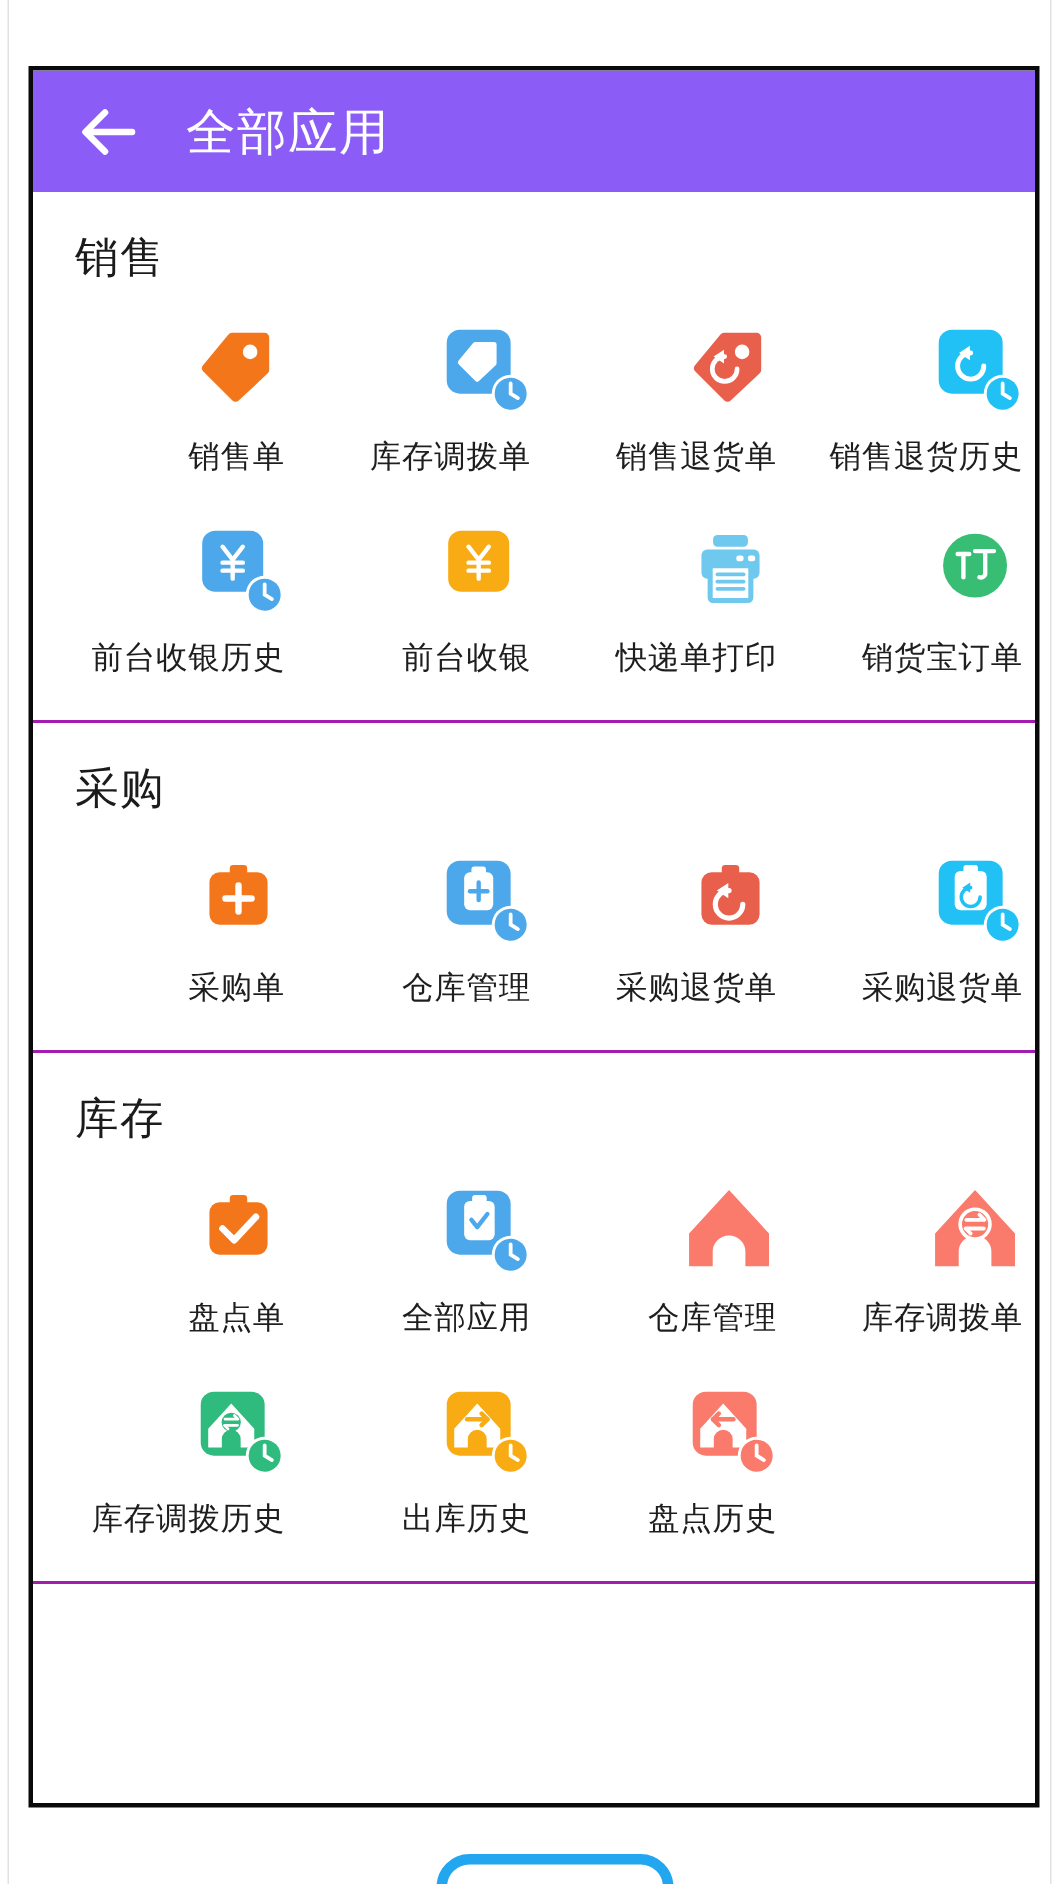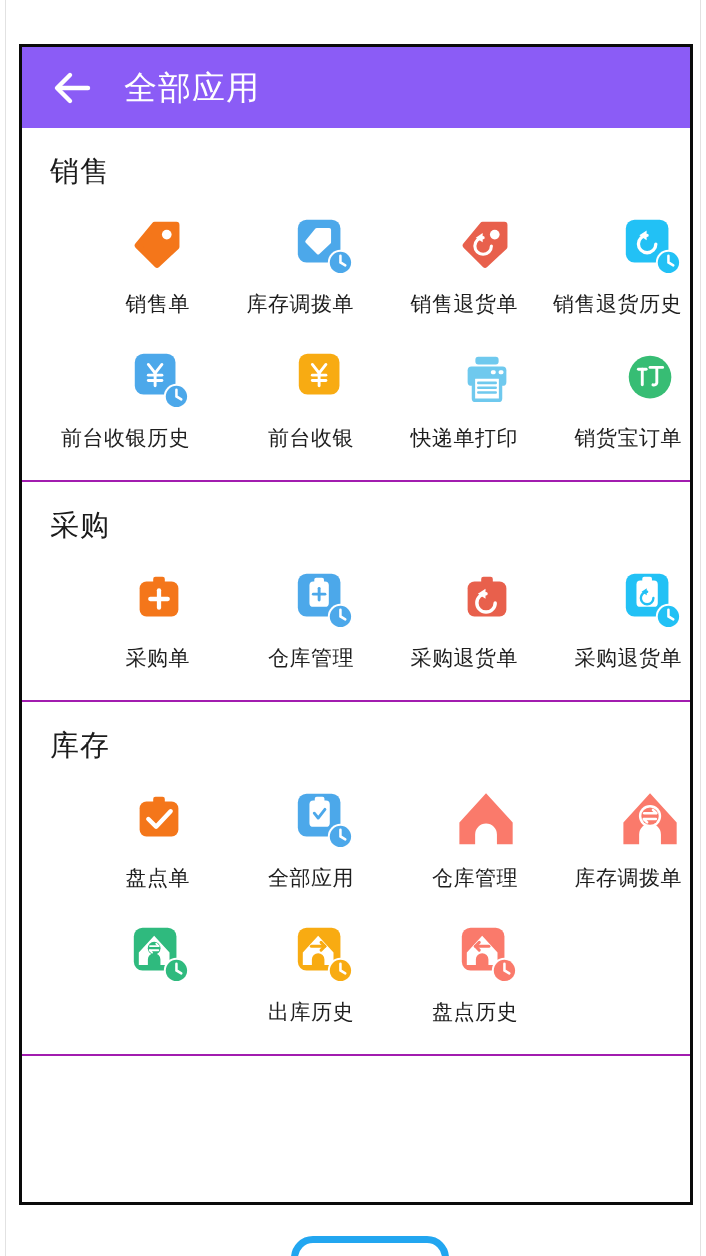--- a/index.html
+++ b/index.html
@@ -335,20 +335,21 @@
                   <path d="M-6 -3 L6 -3"></path>
                   <path d="M3 -6.5 L6.5 -3"></path>
                   <path d="M6 3 L-6 3"></path>
                   <path d="M-3 6.5 L-6.5 3"></path>
                 </g>
                 <circle cx="50" cy="50" r="13" fill="#fff"></circle>
                 <circle cx="50" cy="50" r="11" fill="#2fba7e"></circle>
                 <path d="M50 43 L50 50 L55 53" stroke="#fff" stroke-width="2.6" fill="none" stroke-linecap="round"></path>
               </svg>
             </span>
+            <div class="cell-label">库存调拨历史</div>
           </div>
           <div class="cell">
             <span>
               <svg class="ico" viewBox="0 0 64 64">
                 <rect x="6" y="6" width="44" height="44" rx="9" fill="#f8ab12"></rect>
                 <g transform="translate(27,30) scale(0.72)">
                   <path d="M0 -22 L22 2 L22 20 L9 20 L9 12 A9 9 0 0 0 -9 12 L-9 20 L-22 20 L-22 2 Z" fill="#fff"></path>
                 </g>
                 <g stroke="#f8ab12" stroke-width="3.1" fill="none" stroke-linecap="round" stroke-linejoin="round">
                   <path d="M20 25 L34 25"></path>

